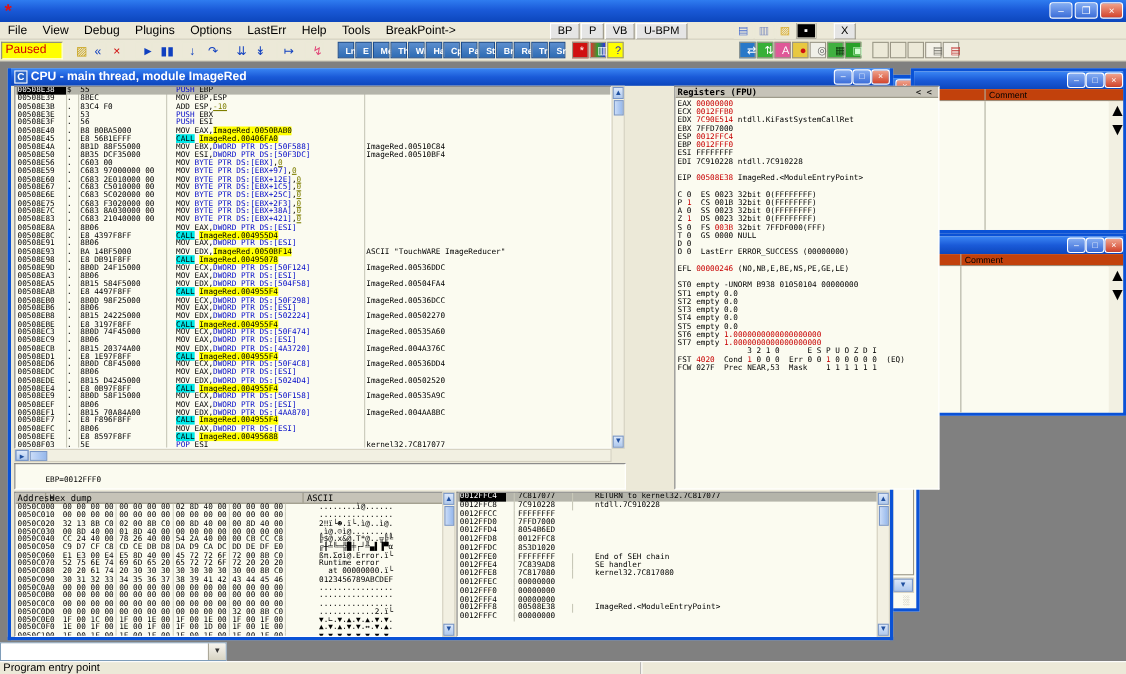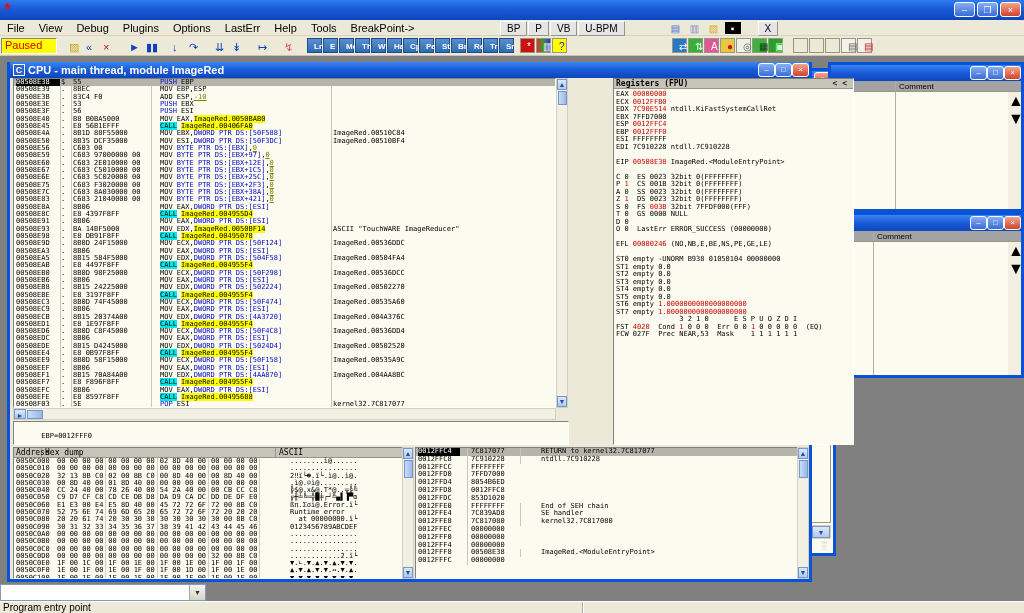--- a/index.html
+++ b/index.html
@@ -94,21 +94,21 @@
   .srow{position:relative;height:7.8px;line-height:7.8px;font-size:7px;white-space:pre;}
   .srow .a{position:absolute;left:2px;width:42px;}
   .srow .v{position:absolute;left:51px;width:48px;border-left:1px solid #c8c8b8;padding-left:3px;}
   .srow .c{position:absolute;left:104px;border-left:1px solid #c8c8b8;padding-left:20px;right:0;}
   .srow.sel{background:#b4b4aa;}
   .srow.sel .a{background:#000;color:#fff;}
 
   
   .bgwin{position:absolute;border:3px solid #0a52d6;background:#fbfbf0;}
   .bgwin .ctitle{margin:-0px;}
-  .chead-row{height:11px;background:#a3a3a3;border-bottom:1px solid #9a9686;font-size:8px;position:relative;}
+  .chead-row{height:11px;background:#c2410c;border-bottom:1px solid #9a9686;font-size:8px;position:relative;}
   .chead-row .cmt{position:absolute;top:0;line-height:11px;}
   .vsep{position:absolute;top:0;bottom:0;width:1px;background:#b0b0a0;}
   .bgsb{position:absolute;top:0;bottom:0;right:0;width:13px;background:#f2f0e2;}
 
   
   #cmdbox{position:absolute;left:0;top:584px;width:206px;height:17px;background:#fff;
     border:1px solid #7f9db9;display:flex;}
   #cmdbox .fld{flex:1;}
   #cmdbox .drop{width:16px;background:linear-gradient(#f6f4ee,#d8d4c4);border-left:1px solid #aca899;
     font-size:7px;text-align:center;line-height:15px;color:#333;}

